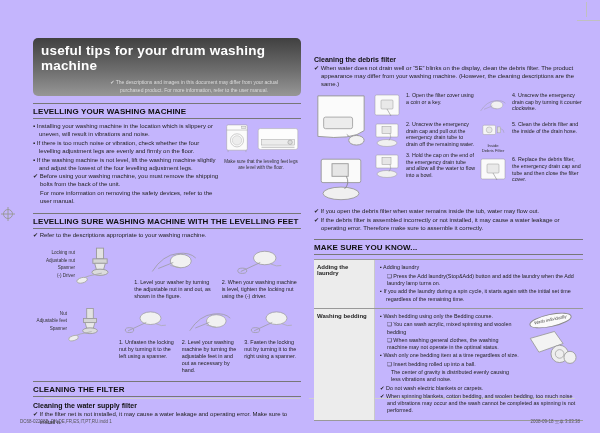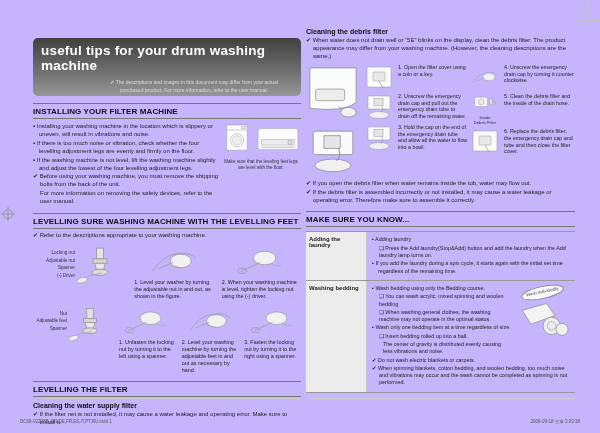--- a/index.html
+++ b/index.html
@@ -1,20 +1,20 @@
 <!DOCTYPE html>
 <html><head>
 <meta charset="utf-8">
 <style>
   html,body{margin:0;padding:0;background:#ffffff;}
   .page{position:relative;width:600px;height:433px;background:#c4b5fd;overflow:hidden;
         font-family:"Liberation Sans",sans-serif;color:#222;}
   .col{position:absolute;top:0;}
   .col-left{left:33px;width:268px;}
-  .col-right{left:306px;width:269px;}
+  .col-right{left:314px;width:269px;margin-top:28px;}
 
   
   .banner{margin-top:38px;height:46px;border-radius:5px;padding:5px 8px 7px;
           background:linear-gradient(180deg,#404040 0%,#6d6d6d 55%,#979797 100%);}
   .banner-title{color:#fff;font-size:13.5px;font-weight:bold;letter-spacing:.2px;}
   .banner-note{color:#dcdcdc;font-size:5px;line-height:1.5;text-align:center;
                margin:6px 0 0 64px;width:178px;}
 
   
   .sec-head{font-size:8px;font-weight:bold;color:#111;letter-spacing:.1px;
@@ -167,21 +167,21 @@
   <div class="rule-left"></div>
   <div class="rule-right"></div>
 
   <div class="col col-left">
 
     <div class="banner">
       <div class="banner-title">useful tips for your drum washing machine</div>
       <div class="banner-note">✔ The descriptions and images in this document may differ from your actual purchased product. For more information, refer to the user manual.</div>
     </div>
 
-    <div class="sec-head">INSTALLING YOUR FILTER MACHINE</div>
+    <div class="sec-head">LEVELLING YOUR WASHING MACHINE</div>
     <div class="install-row">
       <div class="install-bullets t6">
         <div class="bul">▪ Installing your washing machine in the location which is slippery or uneven, will result in vibrations and noise.</div>
         <div class="bul">▪ If there is too much noise or vibration, check whether the four levelling adjustment legs are evenly and firmly on the floor.</div>
         <div class="bul">▪ If the washing machine is not level, lift the washing machine slightly and adjust the lowest of the four levelling adjustment legs.</div>
         <div class="chk">✔ Before using your washing machine, you must remove the shipping bolts from the back of the unit.</div>
         <div class="plain">For more information on removing the safety devices, refer to the user manual.</div>
       </div>
       <div class="install-fig">
         <svg width="30" height="32">
@@ -257,21 +257,21 @@
       <div class="step-col-s">
         <div class="step-img">
             <svg width="56" height="28">
               <use href="#s-wrenchhand"></use>
             </svg>
           </div>
         <div class="step-txt">3. Fasten the locking nut by turning it to the right using a spanner.</div>
       </div>
     </div>
 
-    <div class="sec-head">LEVELLING THE FILTER</div>
+    <div class="sec-head">CLEANING THE FILTER</div>
     <div class="sub-head">Cleaning the water supply filter</div>
     <div class="t6 chk" style="margin-top:2px">✔ If the filter net is not installed, it may cause a water leakage and operating error. Make sure to install it.</div>
 
     <div class="filters-row">
       <div class="filter-col fc1">
         <div class="filter-img">
             <svg width="70" height="30">
               <use href="#s-filterhand"></use>
             </svg>
           </div>

